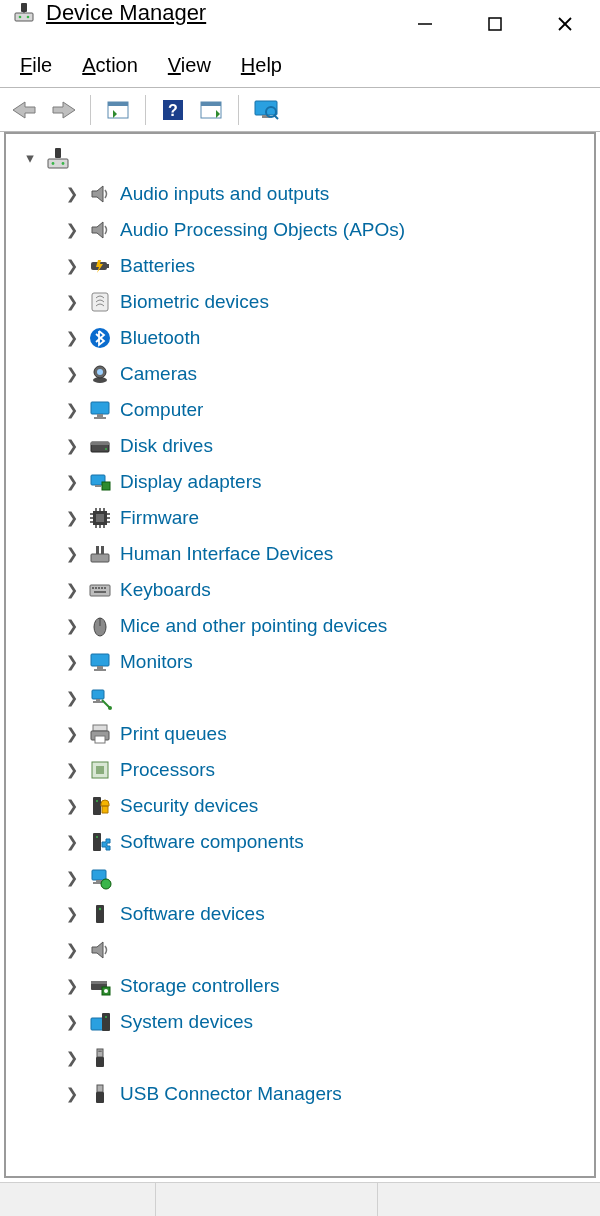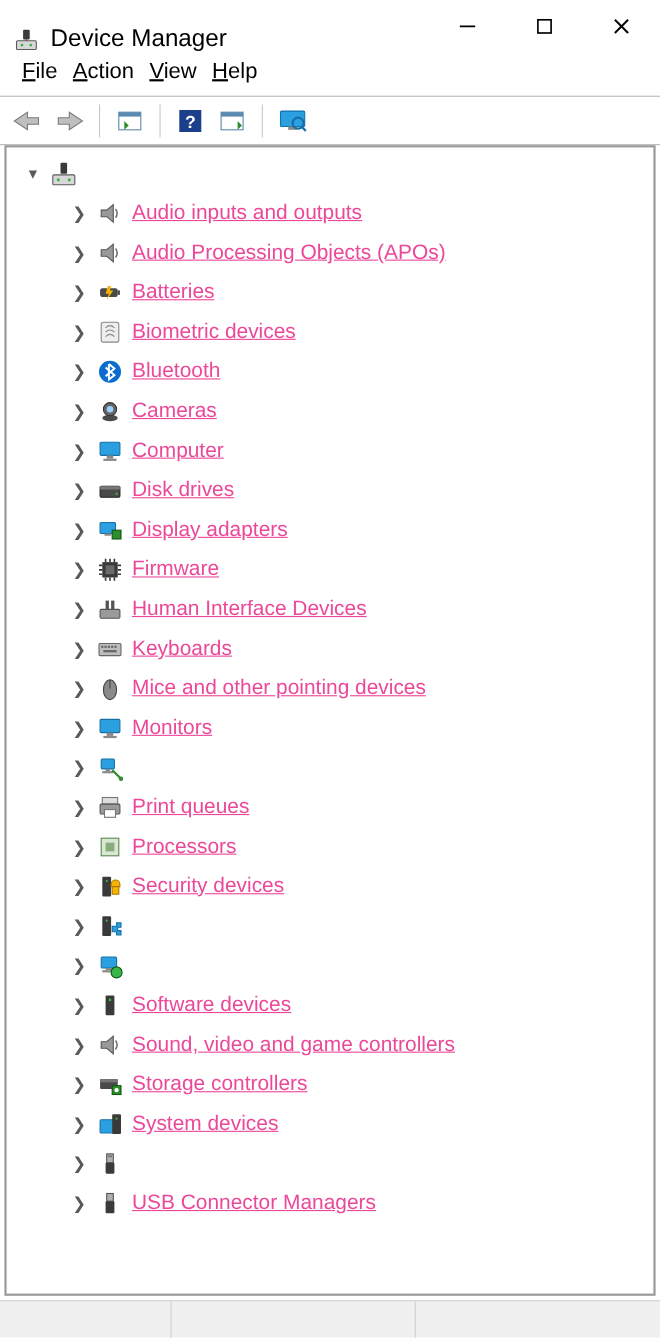--- a/index.html
+++ b/index.html
@@ -9,43 +9,44 @@
     font-size: 19px;
     background: #ffffff;
     width: 600px;
     height: 1216px;
     overflow: hidden;
     display: flex;
     flex-direction: column;
   }
   .title-bar {
     display: flex;
-    align-items: flex-end;
+    align-items: flex-start;
     height: 48px;
     padding: 0 0 0 12px;
+    text-decoration: underline;
   }
   .app-icon {
     width: 24px; height: 24px;
     margin-right: 10px;
     display:flex; align-items:center; justify-content:center;
   }
   .app-title {
     flex: 1;
     font-size: 22px;
     color: #000;
   }
   .win-controls { display:flex; height:100%; }
   .win-btn {
     width: 70px;
     display:flex; align-items:center; justify-content:center;
     font-size: 22px;
   }
   .menu-bar {
     display:flex;
-    gap: 14px;
+    gap: 30px;
     padding: 6px 20px 10px 20px;
     border-bottom: 1px solid #b9b9b9;
     font-size: 20px;
     align-items: center;
   }
   .menu-item .u { text-decoration: underline; }
   .toolbar {
     display:flex;
     align-items:center;
     height: 44px;
@@ -85,22 +86,21 @@
     font-size: 15px;
     text-align:center;
     user-select:none;
   }
   .node-icon {
     width: 28px; height: 28px;
     margin: 0 6px 0 4px;
     display:flex; align-items:center; justify-content:center;
   }
   .node-label {
-    color:#ec4899;
-    text-decoration:underline;
+    color:#0369a1;
   }
   .status-bar {
     height: 34px;
     background:#f0f0f0;
     border-top:1px solid #d0d0d0;
     display:flex;
   }
   .status-cell {
     border-right:1px solid #d0d0d0;
     height:100%;
@@ -423,20 +423,21 @@
       </div>
       <div class="cat-row">
         <span class="expander">❯</span>
         <span class="node-icon">
           <svg width="24" height="24" viewBox="0 0 24 24">
             <rect x="5" y="3" width="8" height="18" rx="1" fill="#3a3a3a"></rect>
             <circle cx="9" cy="7" r="1" fill="#3ab54a"></circle>
             <path d="M14 12 h4 v-3 h4 v4 h-3 v3 h3 v4 h-4 v-3 h-4 z" fill="#2aa0e0" stroke="#1670a8"></path>
           </svg>
         </span>
+        <span class="node-label">Software components</span>
       </div>
       <div class="cat-row">
         <span class="expander">❯</span>
         <span class="node-icon">
           <svg width="24" height="24" viewBox="0 0 24 24">
             <rect x="4" y="4" width="14" height="10" rx="1" fill="#2aa0e0" stroke="#1670a8"></rect>
             <rect x="8" y="14" width="6" height="2" fill="#888"></rect>
             <rect x="5" y="16" width="12" height="2" fill="#888"></rect>
             <circle cx="18" cy="18" r="5" fill="#3ab54a" stroke="#0c5c0c"></circle>
           </svg>
@@ -453,21 +454,20 @@
         <span class="node-label">Software devices</span>
       </div>
       <div class="cat-row">
         <span class="expander">❯</span>
         <span class="node-icon">
           <svg width="24" height="24" viewBox="0 0 24 24">
             <polygon points="4,9 9,9 15,4 15,20 9,15 4,15" fill="#9a9a9a" stroke="#555"></polygon>
             <path d="M17 8 Q20 12 17 16" fill="none" stroke="#777" stroke-width="1.5"></path>
           </svg>
         </span>
-        <span class="node-label">Sound, video and game controllers</span>
       </div>
       <div class="cat-row">
         <span class="expander">❯</span>
         <span class="node-icon">
           <svg width="24" height="24" viewBox="0 0 24 24">
             <rect x="3" y="7" width="16" height="9" rx="1" fill="#4a4a4a"></rect>
             <rect x="3" y="7" width="16" height="3" fill="#777"></rect>
             <rect x="14" y="13" width="8" height="8" fill="#2e8b2e" stroke="#0c5c0c"></rect>
             <circle cx="18" cy="17" r="2" fill="#fff"></circle>
           </svg>

